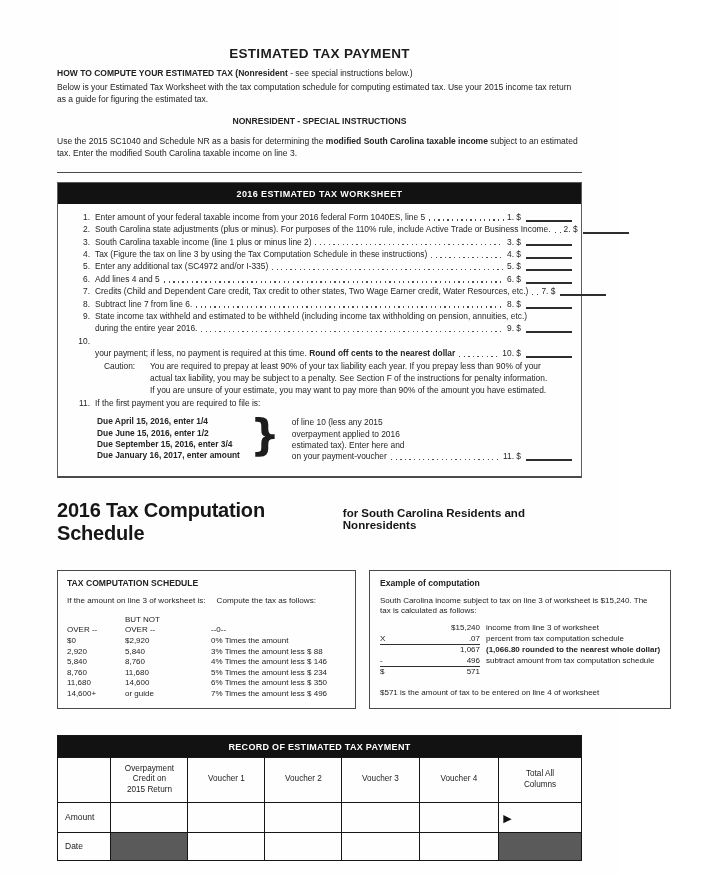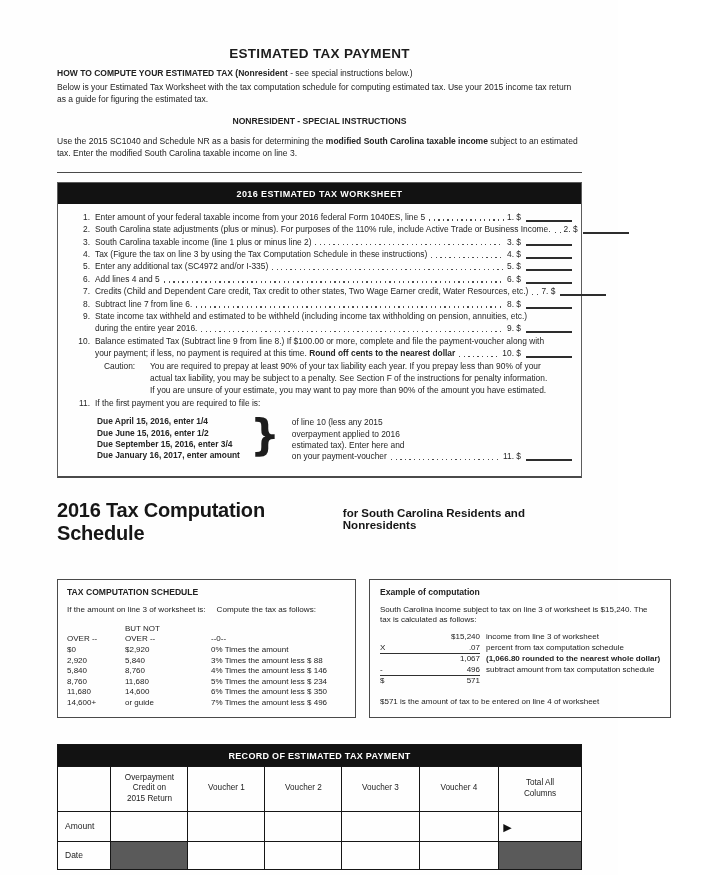--- a/index.html
+++ b/index.html
@@ -35,21 +35,21 @@
   .brace{font-size:42px;font-weight:600;line-height:46px;margin:-3px 12px 0 10px;font-family:"DejaVu Sans",sans-serif;color:#1d1d1d;}
   .due-right{flex:1;line-height:11.4px;padding-top:1px;}
   .due-last{display:flex;align-items:baseline;}
 
   
   .sched-title{display:flex;align-items:baseline;margin-top:21px;}
   .sched-main{font-size:20px;font-weight:bold;color:#161616;letter-spacing:-.2px;}
   .sched-sub{font-size:11.5px;font-weight:bold;margin-left:8px;color:#161616;}
 
   
-  .boxes{display:flex;margin-top:34px;align-items:stretch;}
+  .boxes{display:flex;margin-top:25px;align-items:stretch;}
   .tcs-box{width:299px;box-sizing:border-box;border:1.5px solid #4a4a4a;padding:7px 8px 8px 9px;flex-shrink:0;}
   .ex-box{flex:1;box-sizing:border-box;border:1.5px solid #4a4a4a;padding:7px 10px 8px 10px;margin-left:13px;}
   .box-heading{font-weight:bold;font-size:8.6px;}
   .tcs-cond{display:flex;font-size:8.1px;margin-top:8px;}
   .tcs-cond .c2{margin-left:11px;}
   .tcs-grid{display:grid;grid-template-columns:58px 62px 1fr;font-size:8px;line-height:10.6px;margin-top:10px;}
   .tcs-grid .r{text-align:left;}
   .tcs-grid .l{padding-left:24px;}
   .ex-intro{font-size:8px;line-height:10.6px;margin-top:8px;}
   .calc{margin-top:6px;font-size:8px;line-height:10.6px;}
@@ -157,21 +157,20 @@
       <div class="ws-line">
         <span class="ws-no"></span>
         <span class="ws-text">during the entire year 2016.</span>
         <span class="leader"></span>
         <span class="ws-ref">9. $</span>
         <span class="amt-line"></span>
       </div>
 
       <div class="ws-line">
         <span class="ws-no">10.</span>
-        <span class="ws-text">Balance estimated Tax (Subtract line 9 from line 8.) If $100.00 or more, complete and file the payment-voucher along with</span>
       </div>
       <div class="ws-line">
         <span class="ws-no"></span>
         <span class="ws-text"><span>your payment; if less, no payment is required at this time. </span><span class="b">Round off cents to the nearest dollar</span></span>
         <span class="leader"></span>
         <span class="ws-ref">10. $</span>
         <span class="amt-line"></span>
       </div>
 
       <div class="ws-line">

